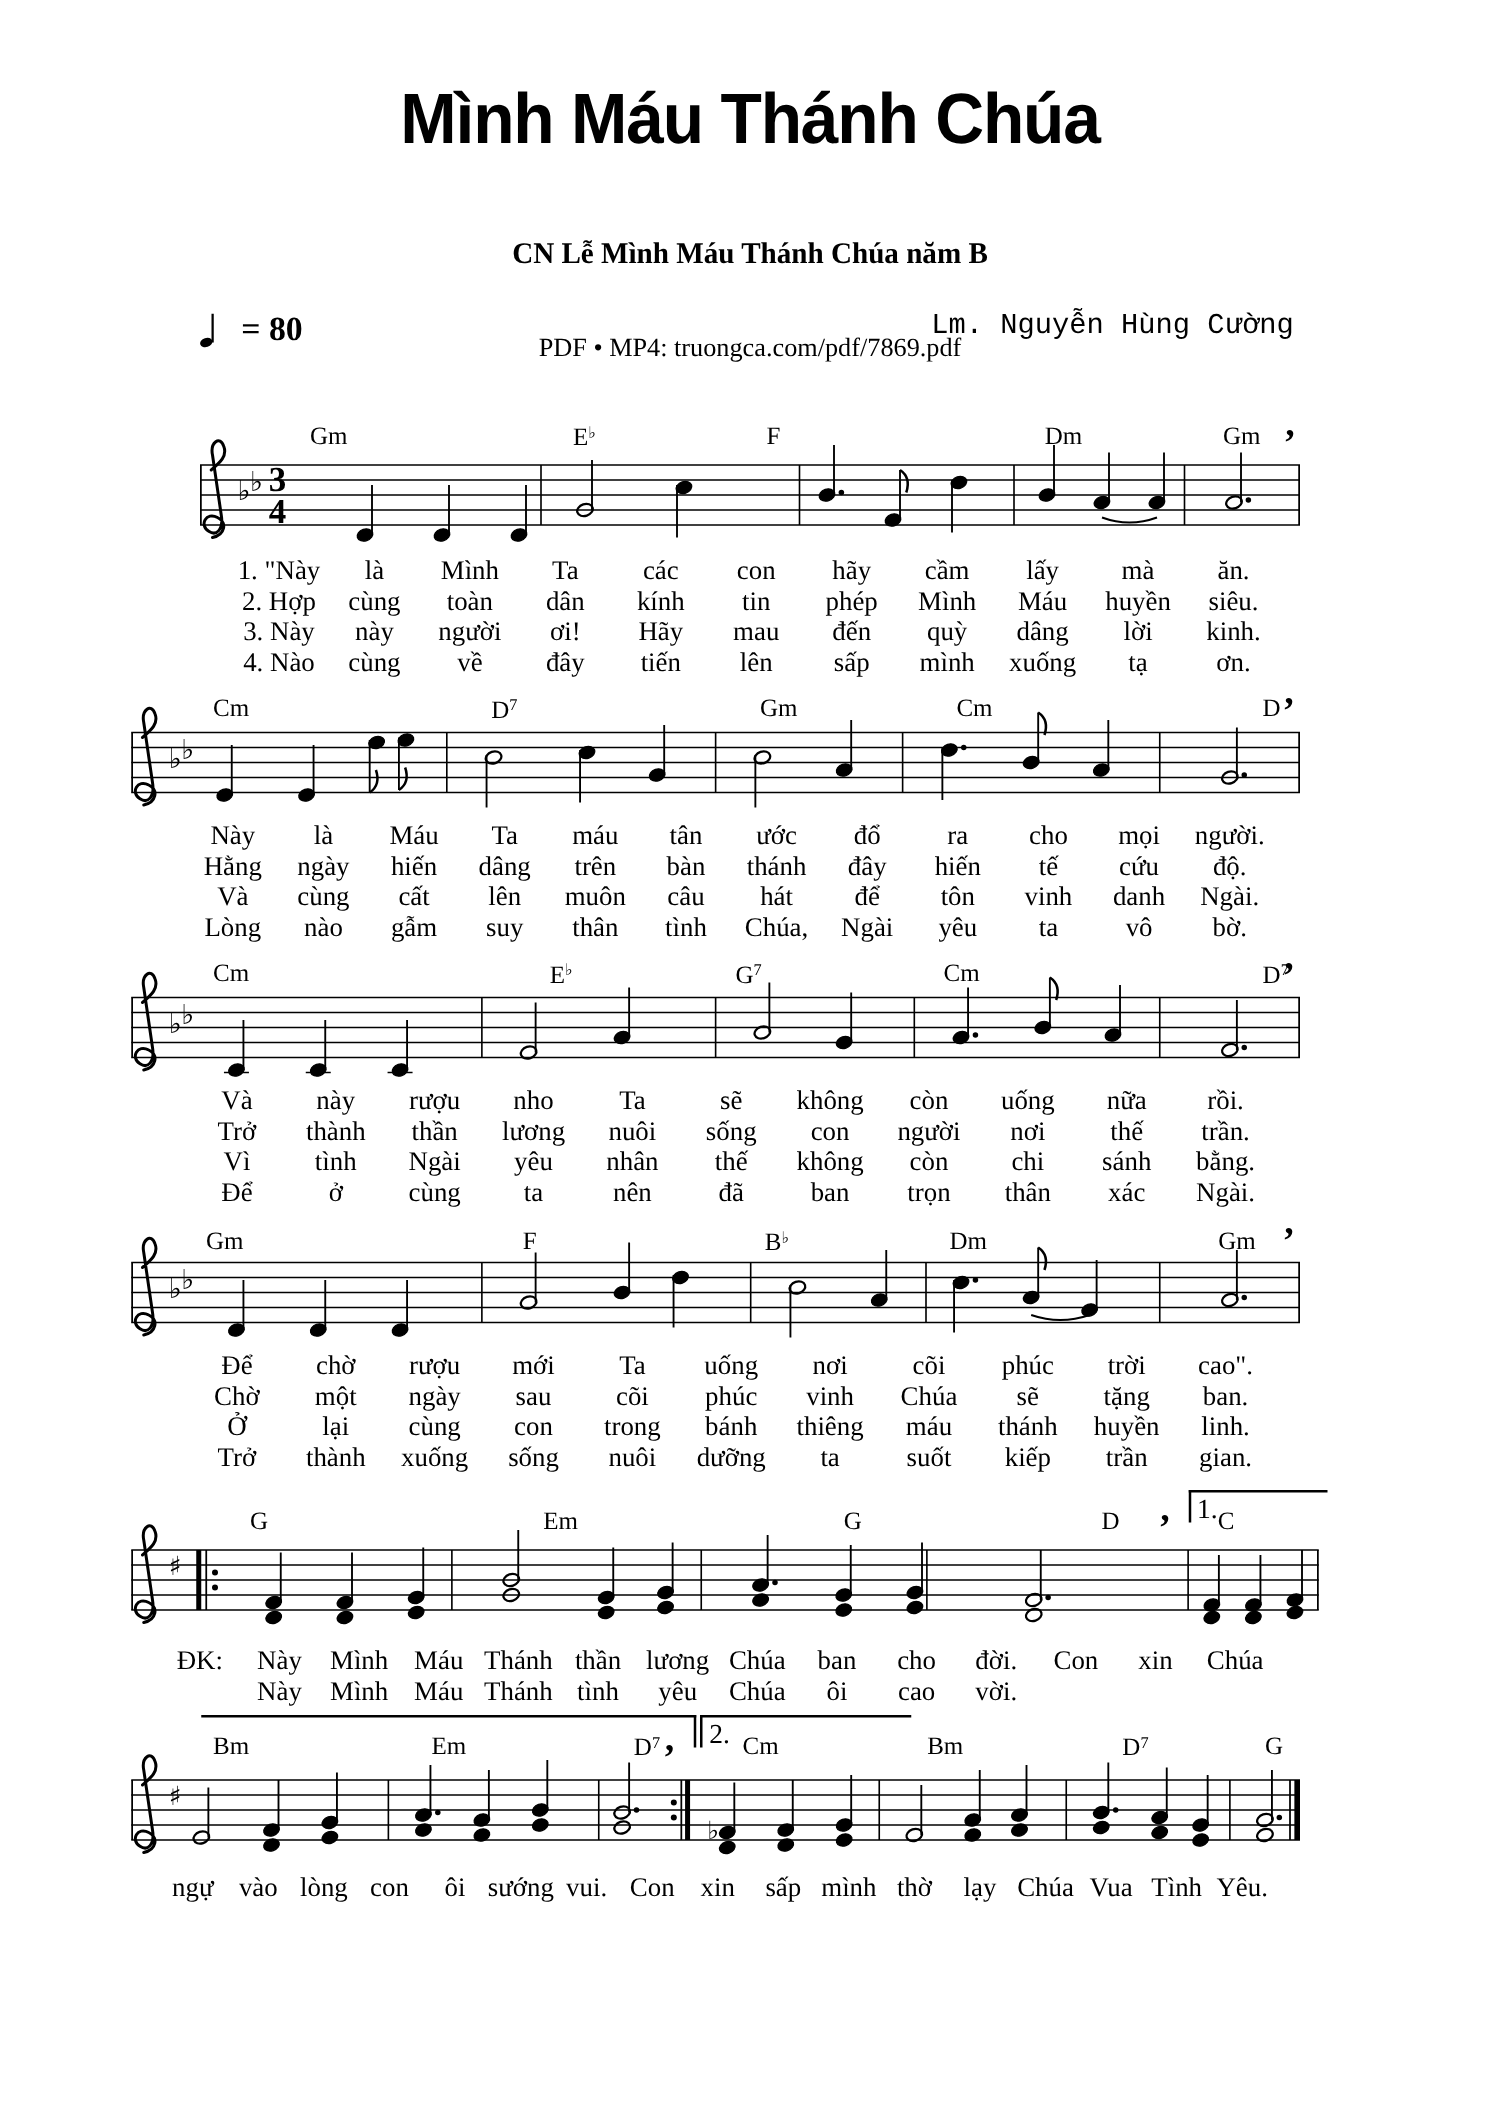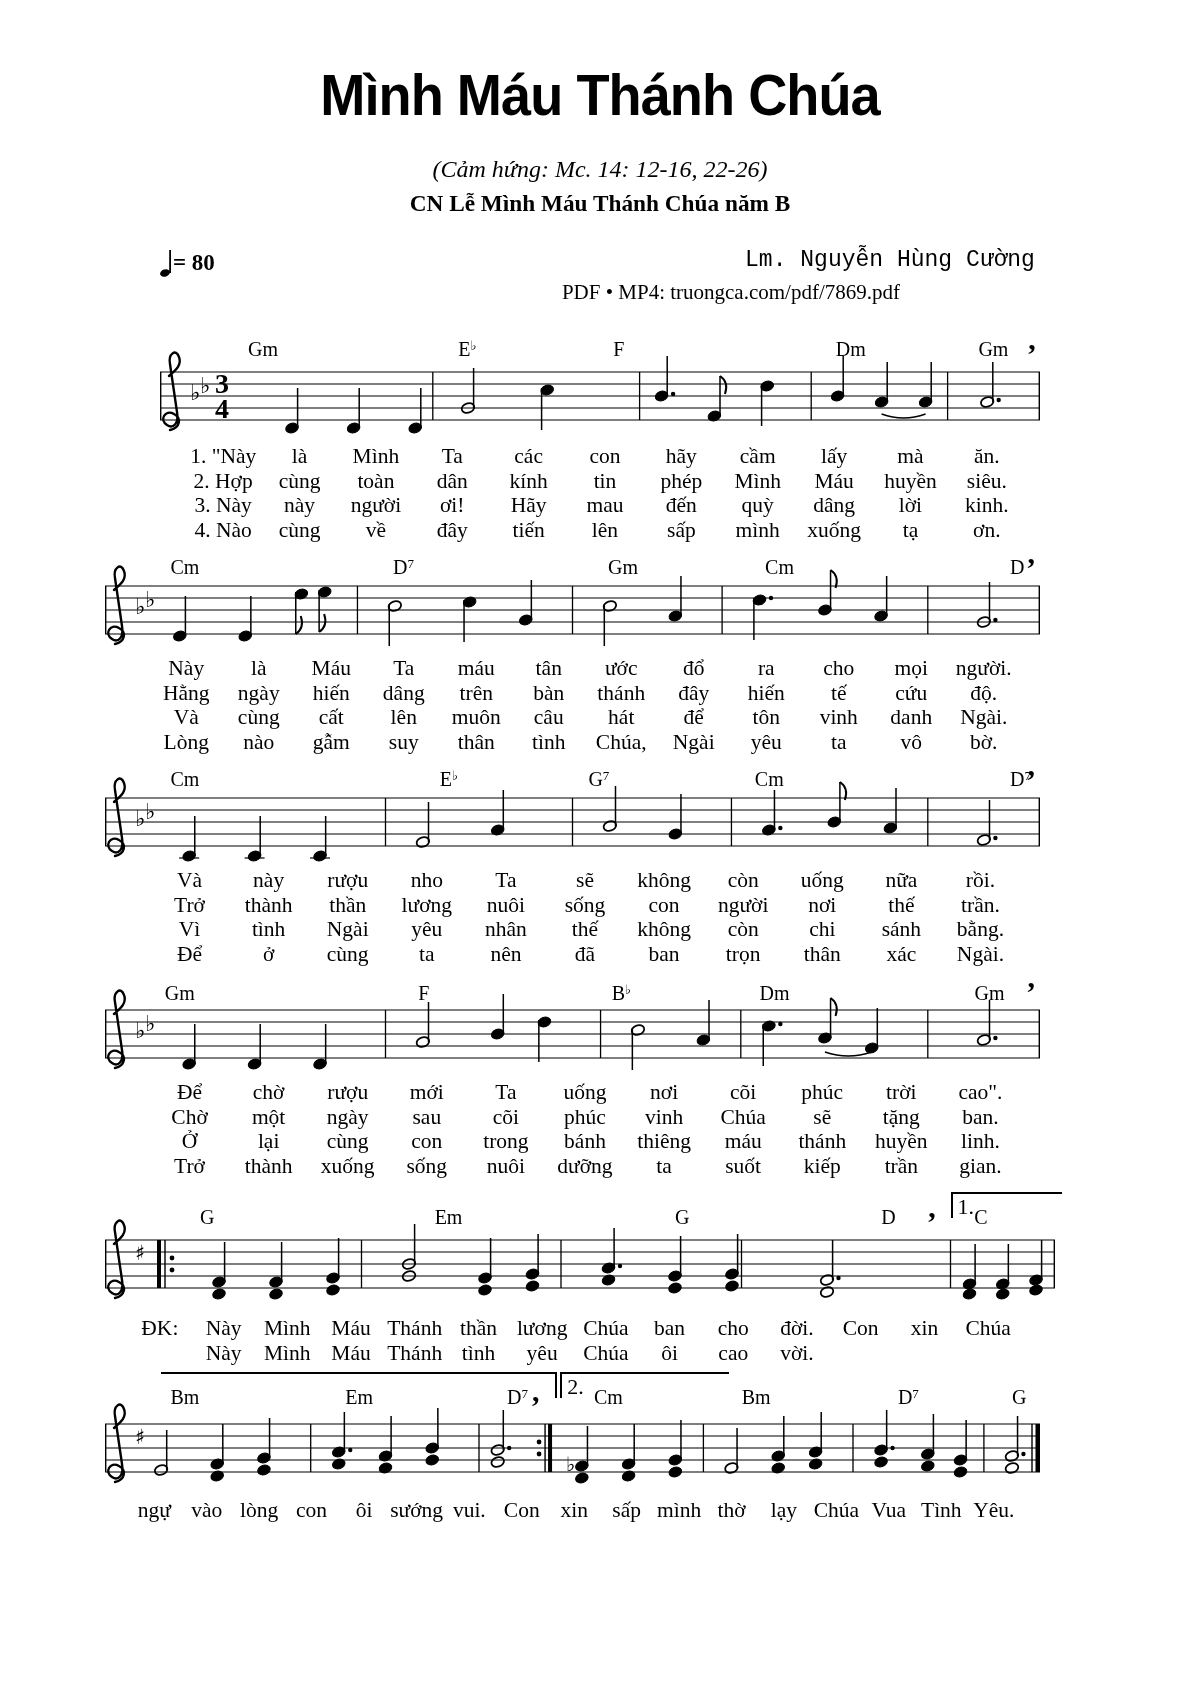--- a/index.html
+++ b/index.html
@@ -6,44 +6,43 @@
   body{width:1200px;height:1697px;background:#ffffff;position:relative;
        font-family:"Liberation Serif", serif;color:#000;}
   .page{position:absolute;inset:0;}
   .title{position:absolute;top:62px;left:0;width:100%;text-align:center;
          font-family:"Liberation Sans", sans-serif;font-weight:bold;font-size:57px;
          transform:scaleX(.95);letter-spacing:-1px;}
   .subtitle{position:absolute;top:156px;left:0;width:100%;text-align:center;
             font-style:italic;font-size:24px;}
   .occasion{position:absolute;top:190px;left:0;width:100%;text-align:center;
             font-weight:bold;font-size:24px;transform:scaleX(.97);}
-  .tempo{position:absolute;top:248px;left:160px;font-weight:bold;font-size:23px;
-         display:flex;align-items:center;gap:0;}
-  .link-line{position:absolute;top:266px;left:300px;width:600px;text-align:right;font-size:21px;margin-top:14px;}
+  .tempo{position:absolute;top:248px;left:160px;font-weight:bold;font-size:27px;
+         display:flex;align-items:center;gap:20px;}
+  .link-line{position:absolute;top:266px;left:300px;width:600px;text-align:center;font-size:21px;}
   .composer-block{position:absolute;top:244px;left:740px;width:300px;text-align:center;
                   font-family:Liberation Mono, monospace;font-size:23px;line-height:32px;}
   .system{position:absolute;left:0;width:1200px;}
   .chord{position:absolute;font-size:20px;white-space:nowrap;}
   .chord sup{font-size:13px;vertical-align:6px;}
   .volta{position:absolute;border-top:2px solid #000;font-size:21px;height:24px;
          padding-left:5px;white-space:nowrap;}
   .volta.left-tick{border-left:2px solid #000;}
   .volta.right-tick{border-right:2px solid #000;}
   .volta .vlabel{font-size:22px;}
   .staff-svg{position:absolute;overflow:visible;}
   .lyrics{position:absolute;font-size:21.5px;}
   .lyr-row{display:grid;line-height:24.6px;}
   .lyr-row span{text-align:center;white-space:nowrap;}
 </style>
 </head>
 <body>
 
 <div class="page">
   <div class="title">Mình Máu Thánh Chúa</div>
-  <div class="subtitle">(Cảm hứng: Mc. 14: 12-16, 22-26)</div>
   <div class="occasion">CN Lễ Mình Máu Thánh Chúa năm B</div>
 
   <div class="tempo">
     <svg width="13" height="30" viewBox="0 0 13 30">
       <ellipse cx="5" cy="25" rx="5" ry="3.6" transform="rotate(-18 5 25)" fill="#000"></ellipse>
       <rect x="9.2" y="2" width="1.8" height="23" fill="#000"></rect>
     </svg>
     <span>= 80</span>
   </div>
   <div class="link-line">PDF • MP4: truongca.com/pdf/7869.pdf</div>

